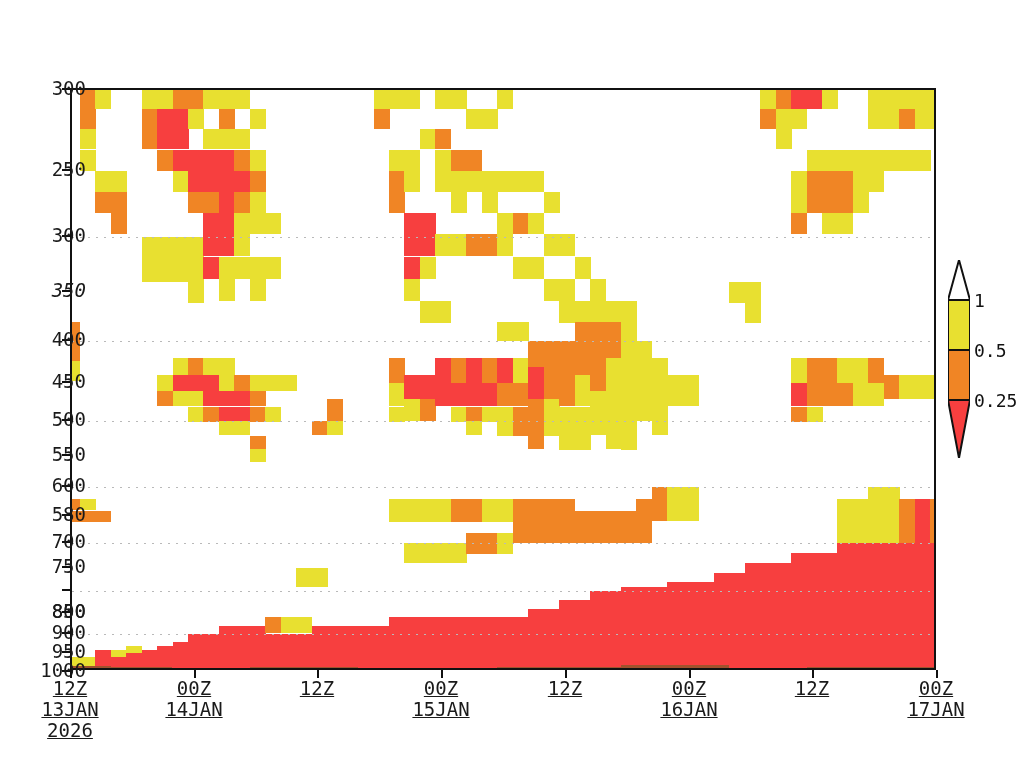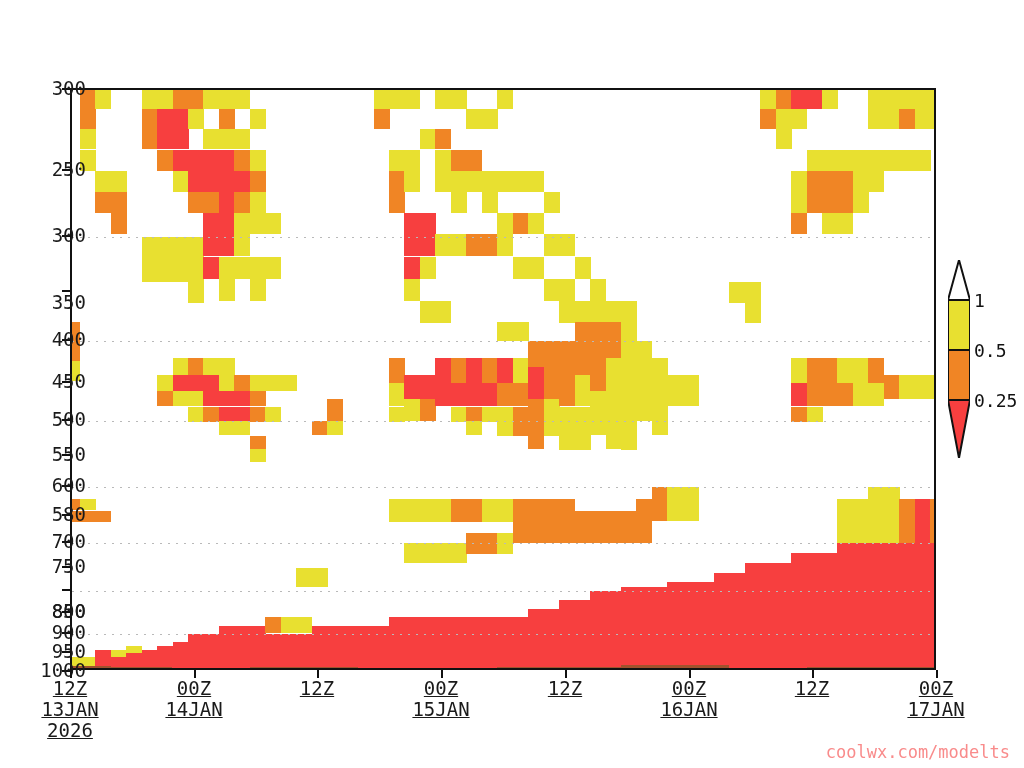--- a/index.html
+++ b/index.html
@@ -456,21 +456,20 @@
         <div class="gl" style="top: 397px;"></div>
         <div class="gl" style="top: 453px;"></div>
         <div class="gl" style="top: 501px;"></div>
         <div class="gl" style="top: 544px;"></div>
       </div>
   </div>
 
   <div id="yaxis"></div>
   <div id="xaxis"></div>
 
-  <div class="watermark">coolwx.com/modelts</div>
 
   <div id="cbar">
       <div style="position: absolute; left: 0px; top: -40px; width: 22px; height: 40px;"><svg width="22" height="40" viewBox="0 0 22 40">
           <polygon points="11,0 22,40 0,40" fill="#ffffff" stroke="#111" stroke-width="2"></polygon>
         </svg></div>
       <div class="seg" style="top: 0px; height: 50px; background: rgb(232, 224, 48);"></div>
       <div class="seg" style="top: 50px; height: 50px; background: rgb(240, 133, 37);"></div>
       <div style="position: absolute; left: 0px; top: 100px; width: 22px; height: 58px;"><svg width="22" height="58" viewBox="0 0 22 58">
           <polygon points="0,0 22,0 11,58" fill="#f73f3f" stroke="#111" stroke-width="2"></polygon>
         </svg></div>
@@ -478,21 +477,21 @@
       <div class="cbtick" style="top: 50px;">0.5</div>
       <div class="cbtick" style="top: 100px;">0.25</div>
     </div>
 <div class="ytickmark" style="top: 88px;"></div>
     <div class="ytick" style="top: 88px;">300</div>
     <div class="ytickmark" style="top: 169px;"></div>
     <div class="ytick" style="top: 169px;">250</div>
     <div class="ytickmark" style="top: 235px;"></div>
     <div class="ytick" style="top: 235px;">300</div>
     <div class="ytickmark" style="top: 290px;"></div>
-    <div class="ytick" style="top: 302px;">350</div>
+    <div class="ytick" style="top: 290px; font-style: italic;">350</div>
     <div class="ytickmark" style="top: 339px;"></div>
     <div class="ytick" style="top: 339px;">400</div>
     <div class="ytickmark" style="top: 381px;"></div>
     <div class="ytick" style="top: 381px;">450</div>
     <div class="ytickmark" style="top: 419px;"></div>
     <div class="ytick" style="top: 419px;">500</div>
     <div class="ytickmark" style="top: 454px;"></div>
     <div class="ytick" style="top: 454px;">550</div>
     <div class="ytickmark" style="top: 485px;"></div>
     <div class="ytick" style="top: 485px;">600</div>

